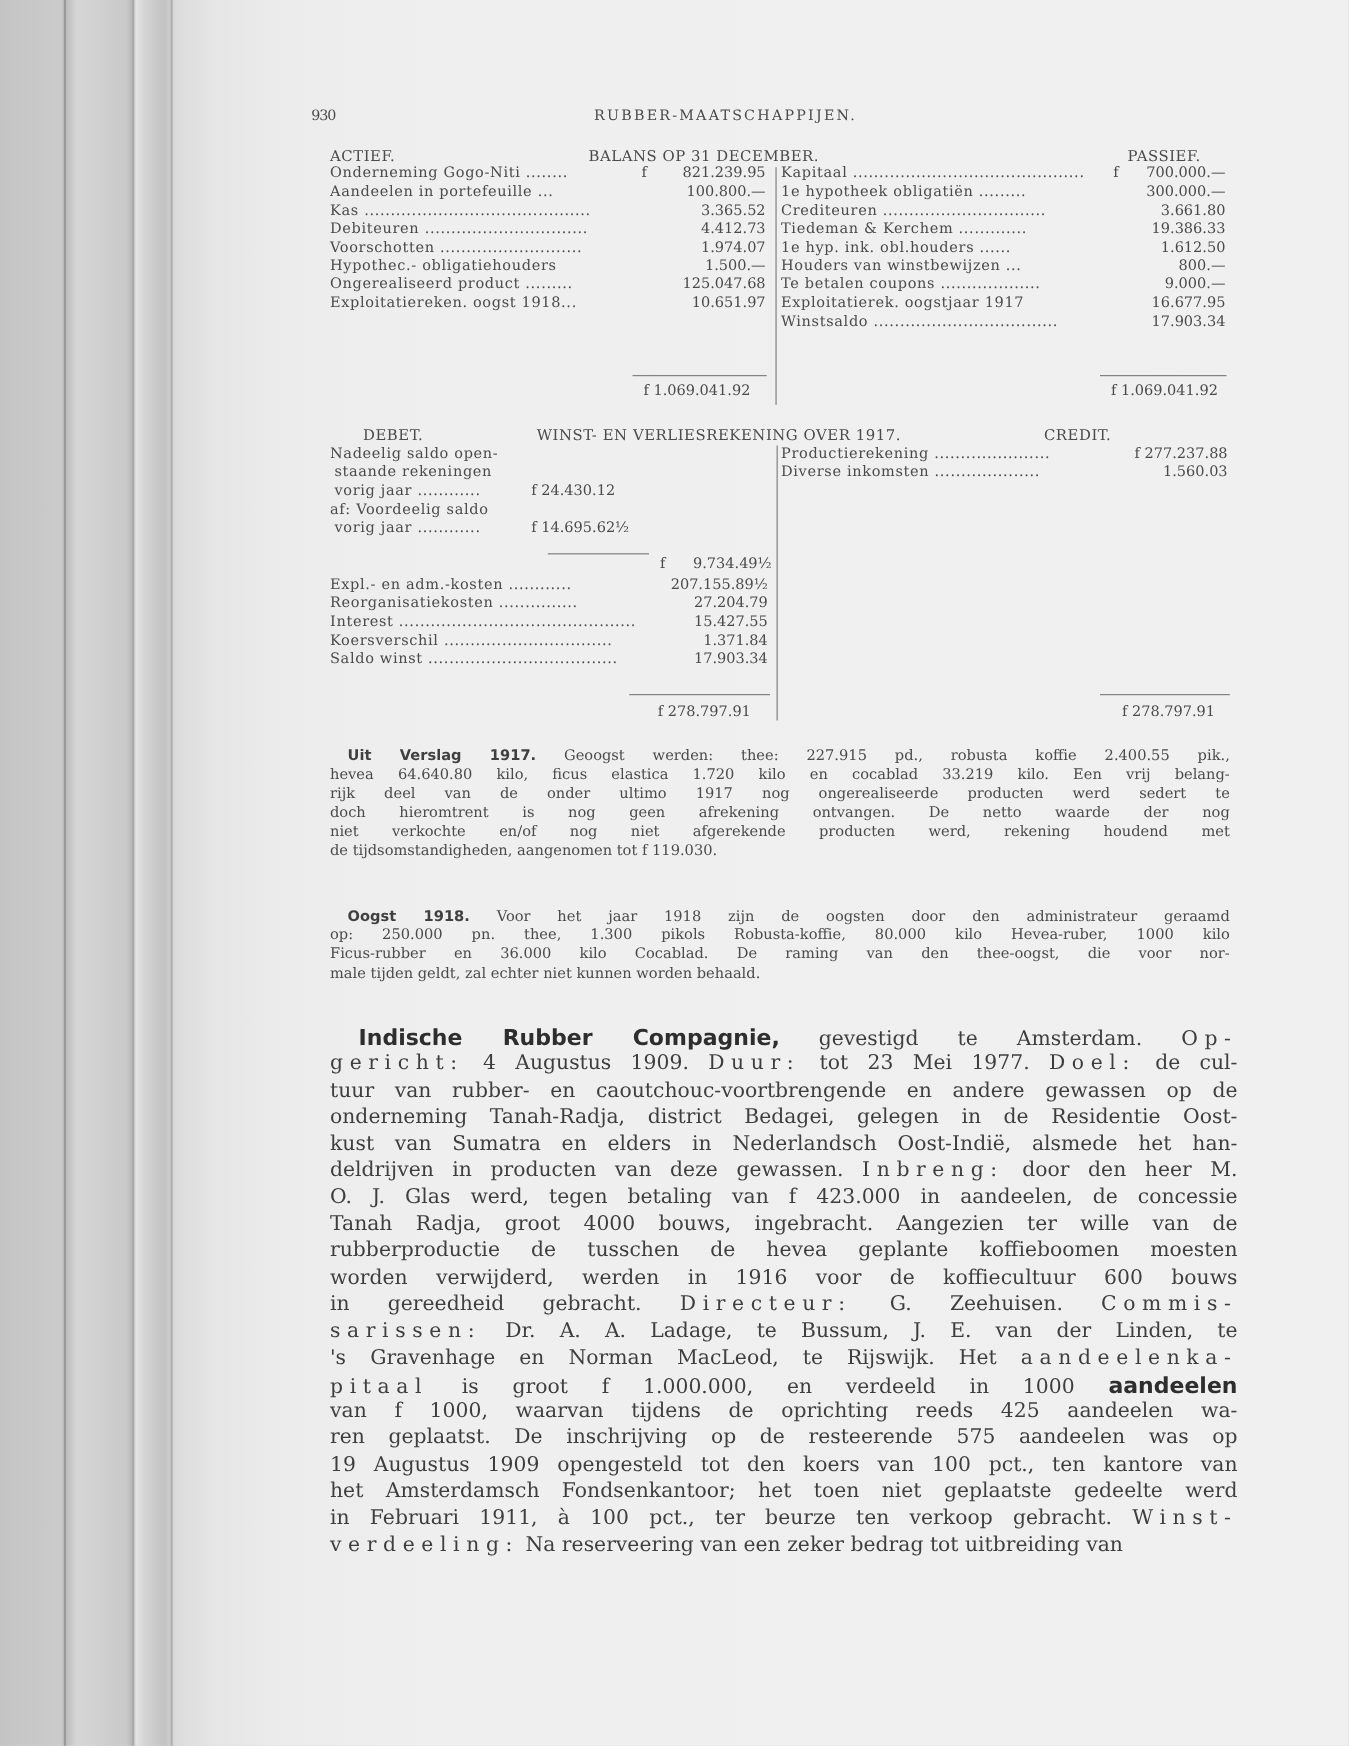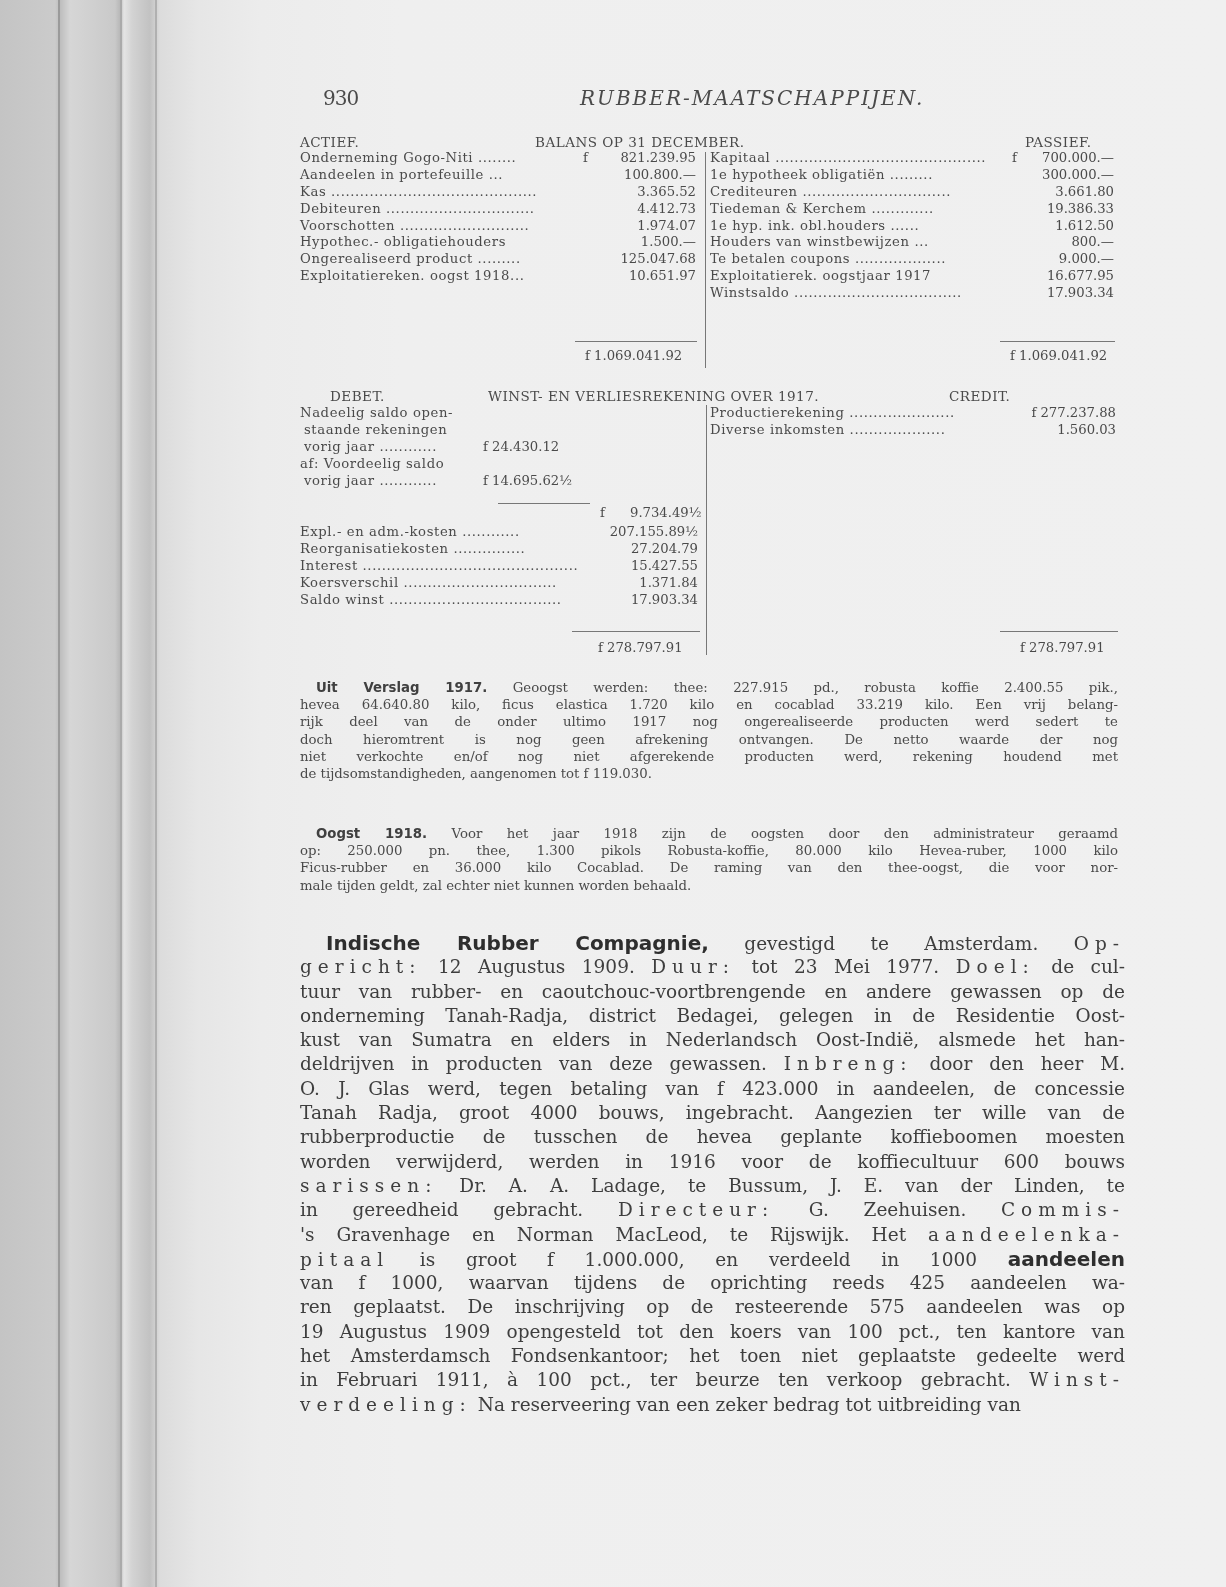--- a/index.html
+++ b/index.html
@@ -13,23 +13,23 @@
     .binding {
       position: absolute; left: 0; top: 0; width: 200px; height: 1587px;
       background: linear-gradient(to right, #c4c4c4 0px, #cbcbcb 55px, #bdbdbd 60px, #d6d6d6 70px, #c9c9c9 115px, #b8b8b8 120px, #e4e4e4 124px, #d3d3d3 132px, #c2c2c2 150px, #dcdcdc 160px, #e7e7e7 200px);
     }
     .binding .edge { position:absolute; top:0; bottom:0; width:2px; background:#9a9a9a; }
     .page {
       position: absolute; left: 200px; top: 0; width: 1026px; height: 1587px;
       background: linear-gradient(to right, #e6e6e6 0, #ececec 60px, #efefef 200px, #f0f0f0 100%);
     }
     .abs { position: absolute; white-space: nowrap; }
-    .running-head { top: 86px; font-size: 20px; margin-left: 40px; }
+    .running-head { top: 98px; font-size: 13px; }
     .page-no { left: 283px; letter-spacing: -1px; }
-    .head-title { left: 540px; font-style: italic; letter-spacing: 2px; }
+    .head-title { left: 540px; letter-spacing: 2px; }
 
     .tbl { position: absolute; font-size: 13.2px; line-height: 16.9px; }
     .row { position: relative; height: 16.9px; white-space: nowrap; }
     .row .lbl { position: absolute; left: 0; letter-spacing: 0.6px; }
     .row .val { position: absolute; right: 0; text-align: left; }
     .row .sub { position: absolute; text-align: right; }
     .caps { font-size: 13.5px; letter-spacing: 0.5px; }
     .vline { position: absolute; width: 1px; background: #777; }
     .hline { position: absolute; height: 1px; background: #777; }
 
@@ -220,31 +220,31 @@
 
 <div class="para" style="top:825px">
   <span class="pl" style="padding-left:16px"><span class="bold">Oogst 1918.</span> <span>Voor het jaar 1918 zijn de oogsten door den administrateur geraamd</span></span>
   <span class="pl">op: 250.000 pn. thee, 1.300 pikols Robusta-koffie, 80.000 kilo Hevea-ruber, 1000 kilo</span>
   <span class="pl">Ficus-rubber en 36.000 kilo Cocablad. De raming van den thee-oogst, die voor nor-</span>
   <span class="pl last">male tijden geldt, zal echter niet kunnen worden behaald.</span>
 </div>
 
 <div class="big" id="company" style="top:931px">
     <span class="ln" style="padding-left: 26px;"><span class="bold">Indische Rubber Compagnie,</span><span> gevestigd te Amsterdam. </span><span class="sp">Op-</span></span>
-    <span class="ln"><span class="sp">gericht:</span><span> 12 Augustus 1909. </span><span class="sp">Duur:</span><span> tot 23 Mei 1977. </span><span class="sp">Doel:</span><span> de cul-</span></span>
+    <span class="ln"><span class="sp">gericht:</span><span> 4 Augustus 1909. </span><span class="sp">Duur:</span><span> tot 23 Mei 1977. </span><span class="sp">Doel:</span><span> de cul-</span></span>
     <span class="ln"><span>tuur van rubber- en caoutchouc-voortbrengende en andere gewassen op de</span></span>
     <span class="ln"><span>onderneming Tanah-Radja, district Bedagei, gelegen in de Residentie Oost-</span></span>
     <span class="ln"><span>kust van Sumatra en elders in Nederlandsch Oost-Indië, alsmede het han-</span></span>
     <span class="ln"><span>deldrijven in producten van deze gewassen. </span><span class="sp">Inbreng:</span><span> door den heer M.</span></span>
     <span class="ln"><span>O. J. Glas werd, tegen betaling van f 423.000 in aandeelen, de concessie</span></span>
     <span class="ln"><span>Tanah Radja, groot 4000 bouws, ingebracht. Aangezien ter wille van de</span></span>
     <span class="ln"><span>rubberproductie de tusschen de hevea geplante koffieboomen moesten</span></span>
     <span class="ln"><span>worden verwijderd, werden in 1916 voor de koffiecultuur 600 bouws</span></span>
+    <span class="ln"><span>in gereedheid gebracht. </span><span class="sp">Directeur:</span><span> G. Zeehuisen. </span><span class="sp">Commis-</span></span>
     <span class="ln"><span class="sp">sarissen:</span><span> Dr. A. A. Ladage, te Bussum, J. E. van der Linden, te</span></span>
-    <span class="ln"><span>in gereedheid gebracht. </span><span class="sp">Directeur:</span><span> G. Zeehuisen. </span><span class="sp">Commis-</span></span>
     <span class="ln"><span>'s Gravenhage en Norman MacLeod, te Rijswijk. Het </span><span class="sp">aandeelenka-</span></span>
     <span class="ln"><span class="sp">pitaal</span><span> is groot f 1.000.000, en verdeeld in 1000 </span><span class="bold">aandeelen</span></span>
     <span class="ln"><span>van f 1000, waarvan tijdens de oprichting reeds 425 aandeelen wa-</span></span>
     <span class="ln"><span>ren geplaatst. De inschrijving op de resteerende 575 aandeelen was op</span></span>
     <span class="ln"><span>19 Augustus 1909 opengesteld tot den koers van 100 pct., ten kantore van</span></span>
     <span class="ln"><span>het Amsterdamsch Fondsenkantoor; het toen niet geplaatste gedeelte werd</span></span>
     <span class="ln"><span>in Februari 1911, à 100 pct., ter beurze ten verkoop gebracht. </span><span class="sp">Winst-</span></span>
     <span class="ln last"><span class="sp">verdeeling:</span><span> Na reserveering van een zeker bedrag tot uitbreiding van</span></span>
   </div>
 

